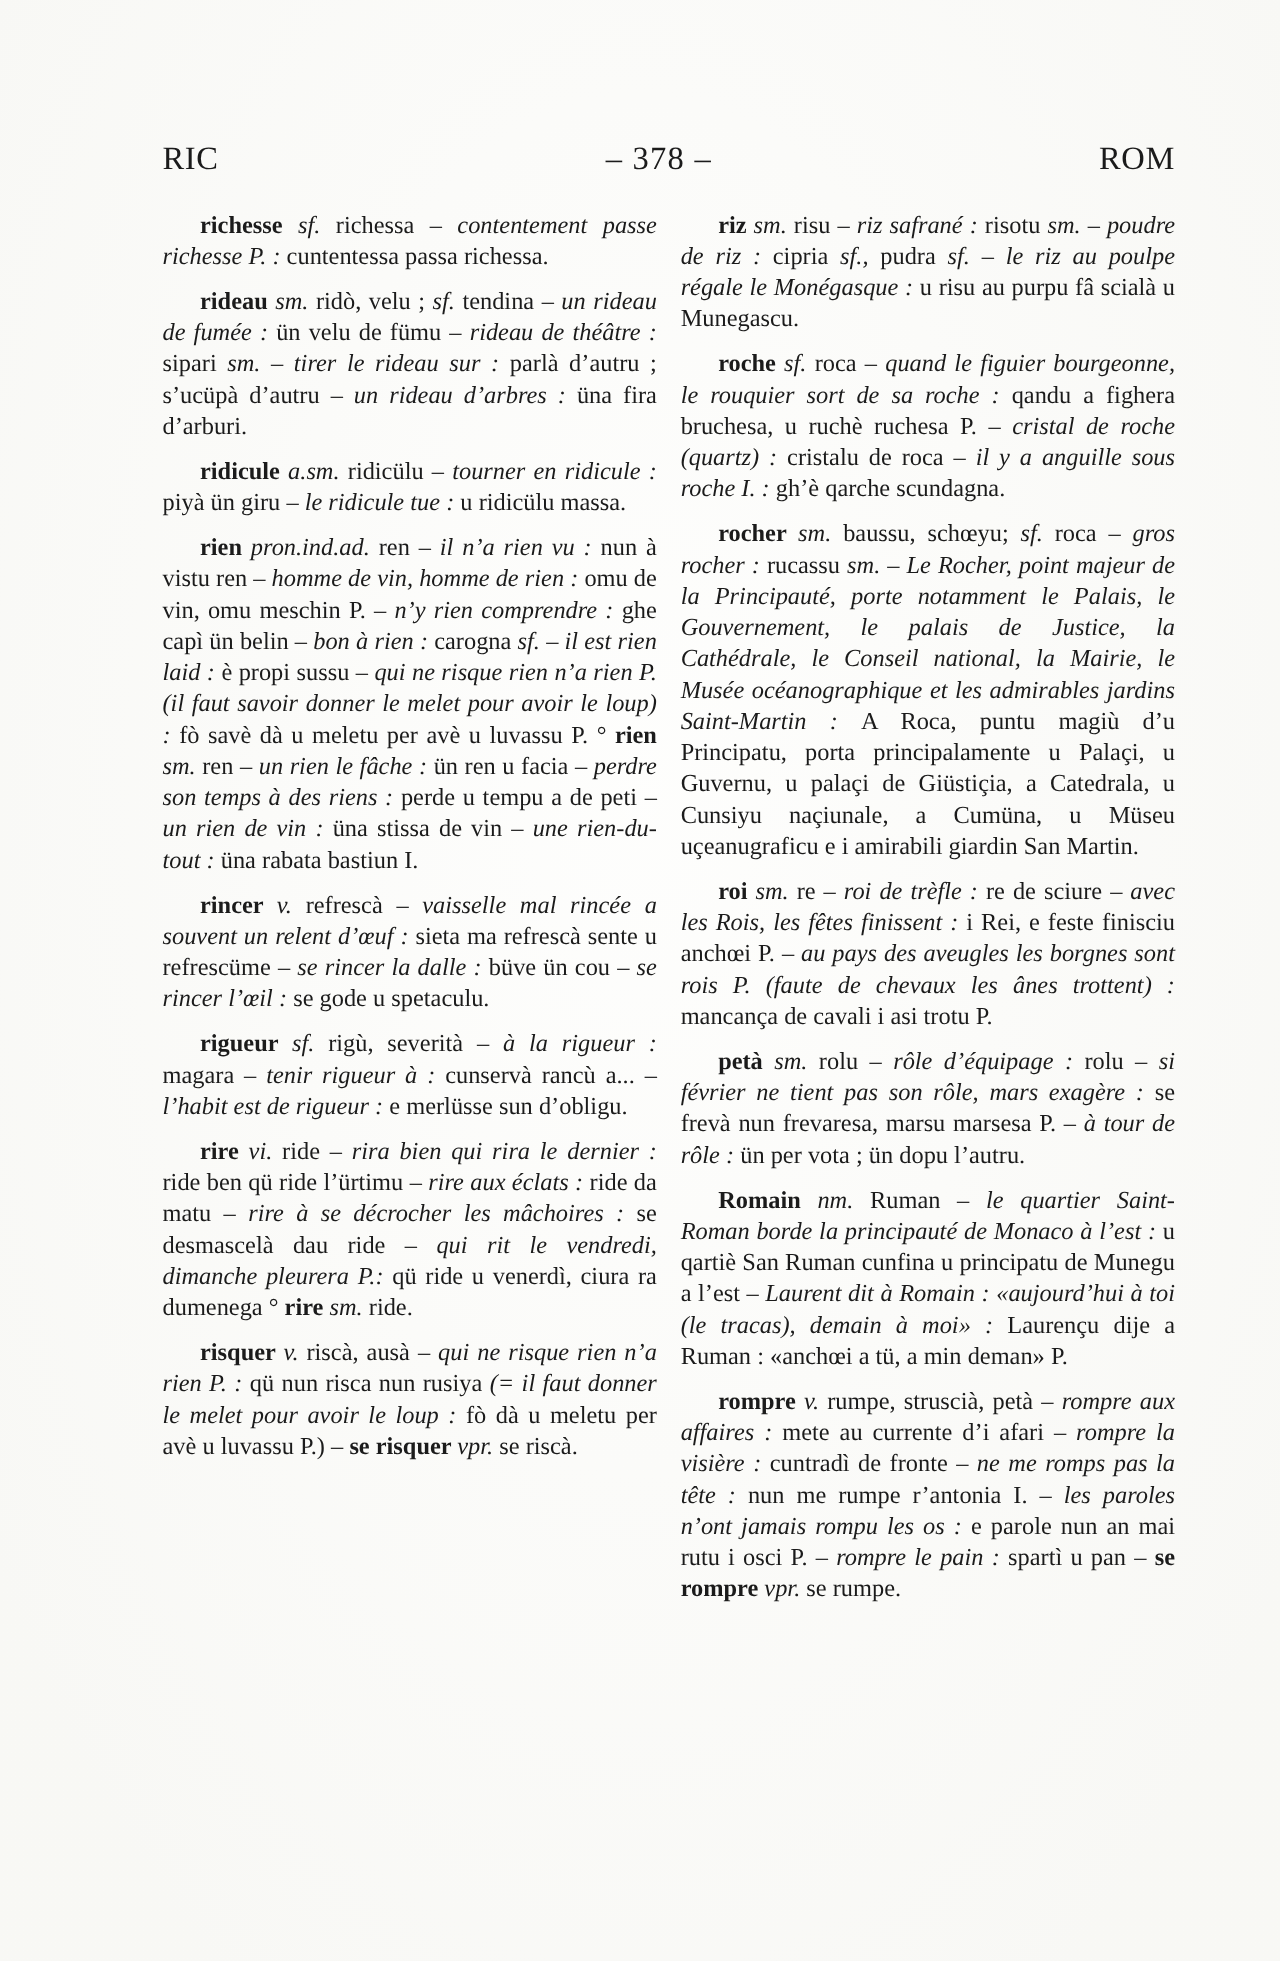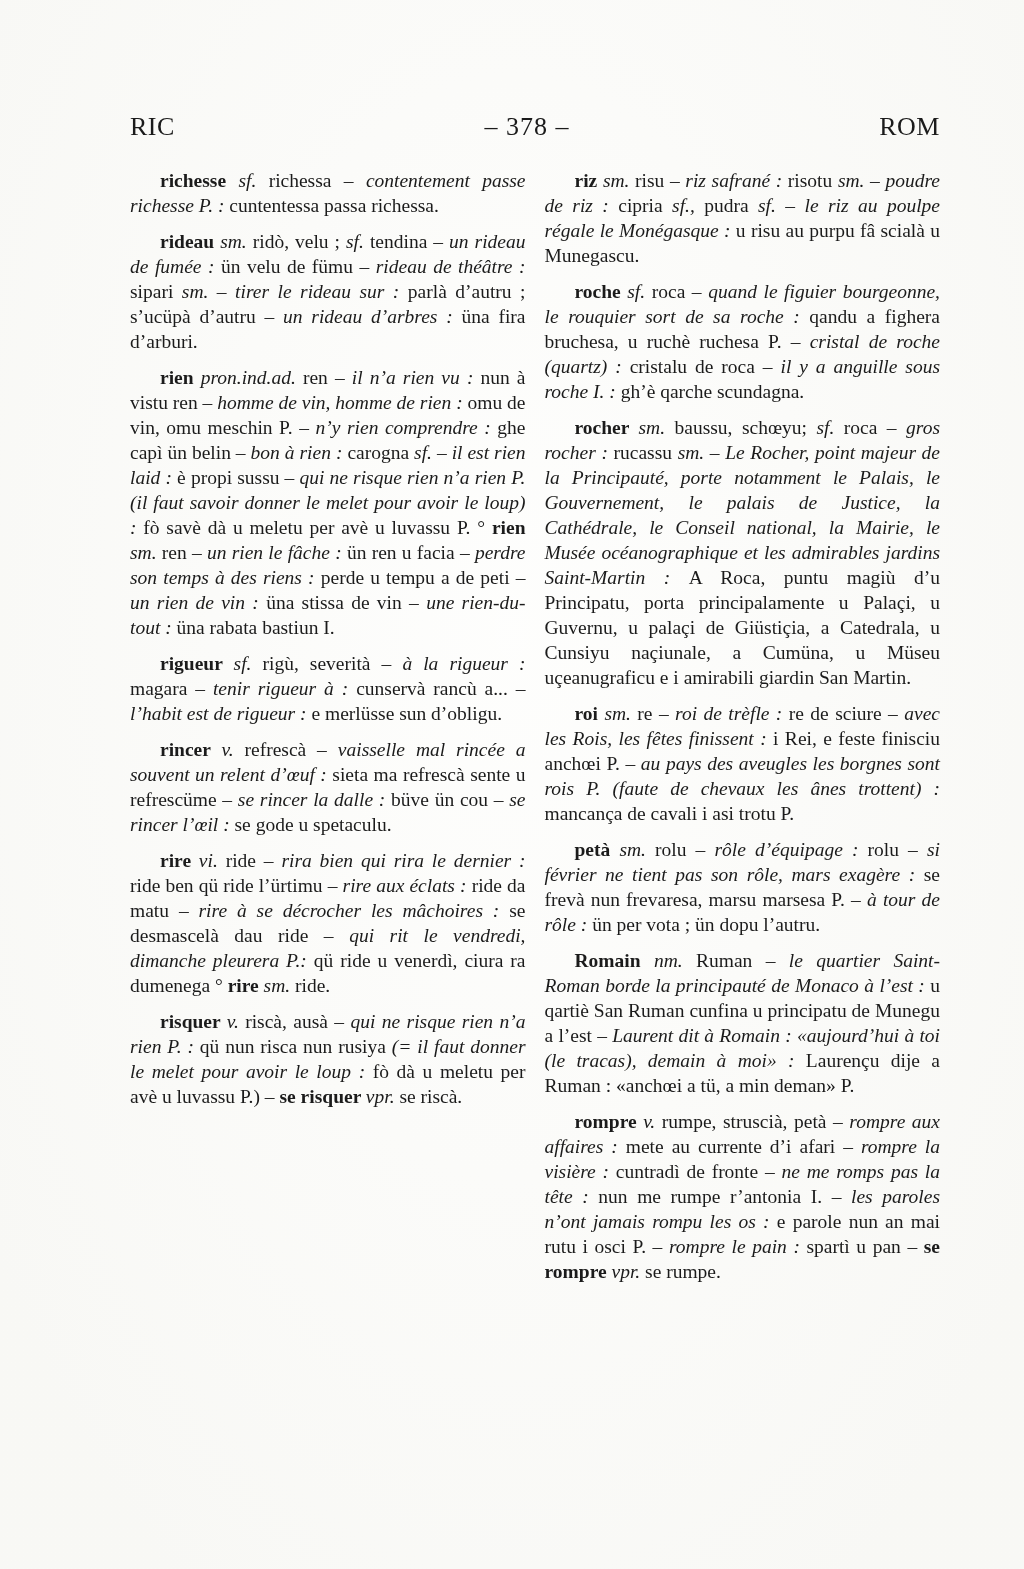--- a/index.html
+++ b/index.html
@@ -57,23 +57,24 @@
 <div class="page">
   <div class="header">
     <span class="left">RIC</span>
     <span class="center">– 378 –</span>
     <span class="right">ROM</span>
   </div>
   <div class="columns">
     <div class="col" id="col-left">
         <p class="entry"><span class="b">richesse </span><span class="i">sf. </span><span>richessa – </span><span class="i">contentement passe richesse P. : </span><span>cuntentessa passa richessa.</span></p>
         <p class="entry"><span class="b">rideau </span><span class="i">sm. </span><span>ridò, velu ; </span><span class="i">sf. </span><span>tendina – </span><span class="i">un rideau de fumée : </span><span>ün velu de fümu – </span><span class="i">rideau de théâtre : </span><span>sipari </span><span class="i">sm. </span><span>– </span><span class="i">tirer le rideau sur : </span><span>parlà d’autru ; s’ucüpà d’autru – </span><span class="i">un rideau d’arbres : </span><span>üna fira d’arburi.</span></p>
+        <p class="entry"><span class="b">ridicule </span><span class="i">a.sm. </span><span>ridicülu – </span><span class="i">tourner en ridicule : </span><span>piyà ün giru – </span><span class="i">le ridicule tue : </span><span>u ridicülu massa.</span></p>
         <p class="entry"><span class="b">rien </span><span class="i">pron.ind.ad. </span><span>ren – </span><span class="i">il n’a rien vu : </span><span>nun à vistu ren – </span><span class="i">homme de vin, homme de rien : </span><span>omu de vin, omu meschin P. – </span><span class="i">n’y rien comprendre : </span><span>ghe capì ün belin – </span><span class="i">bon à rien : </span><span>carogna </span><span class="i">sf. </span><span>– </span><span class="i">il est rien laid : </span><span>è propi sussu – </span><span class="i">qui ne risque rien n’a rien P. (il faut savoir donner le melet pour avoir le loup) : </span><span>fò savè dà u meletu per avè u luvassu P. ° </span><span class="b">rien </span><span class="i">sm. </span><span>ren – </span><span class="i">un rien le fâche : </span><span>ün ren u facia – </span><span class="i">perdre son temps à des riens : </span><span>perde u tempu a de peti – </span><span class="i">un rien de vin : </span><span>üna stissa de vin – </span><span class="i">une rien-du-tout : </span><span>üna rabata bastiun I.</span></p>
+        <p class="entry"><span class="b">rincer </span><span class="i">v. </span><span>refrescà – </span><span class="i">vaisselle mal rincée a souvent un relent d’œuf : </span><span>sieta ma refrescà sente u refrescüme – </span><span class="i">se rincer la dalle : </span><span>büve ün cou – </span><span class="i">se rincer l’œil : </span><span>se gode u spetaculu.</span></p>
         <p class="entry"><span class="b">rigueur </span><span class="i">sf. </span><span>rigù, severità – </span><span class="i">à la rigueur : </span><span>magara – </span><span class="i">tenir rigueur à : </span><span>cunservà rancù a... – </span><span class="i">l’habit est de rigueur : </span><span>e merlüsse sun d’obligu.</span></p>
-        <p class="entry"><span class="b">rincer </span><span class="i">v. </span><span>refrescà – </span><span class="i">vaisselle mal rincée a souvent un relent d’œuf : </span><span>sieta ma refrescà sente u refrescüme – </span><span class="i">se rincer la dalle : </span><span>büve ün cou – </span><span class="i">se rincer l’œil : </span><span>se gode u spetaculu.</span></p>
         <p class="entry"><span class="b">rire </span><span class="i">vi. </span><span>ride – </span><span class="i">rira bien qui rira le dernier : </span><span>ride ben qü ride l’ürtimu – </span><span class="i">rire aux éclats : </span><span>ride da matu – </span><span class="i">rire à se décrocher les mâchoires : </span><span>se desmascelà dau ride – </span><span class="i">qui rit le vendredi, dimanche pleurera P.: </span><span>qü ride u venerdì, ciura ra dumenega ° </span><span class="b">rire </span><span class="i">sm. </span><span>ride.</span></p>
         <p class="entry"><span class="b">risquer </span><span class="i">v. </span><span>riscà, ausà – </span><span class="i">qui ne risque rien n’a rien P. : </span><span>qü nun risca nun rusiya </span><span class="i">(= il faut donner le melet pour avoir le loup : </span><span>fò dà u meletu per avè u luvassu P.) – </span><span class="b">se risquer </span><span class="i">vpr. </span><span>se riscà.</span></p>
       </div>
     <div class="col" id="col-right">
         <p class="entry"><span class="b">riz </span><span class="i">sm. </span><span>risu – </span><span class="i">riz safrané : </span><span>risotu </span><span class="i">sm. </span><span>– </span><span class="i">poudre de riz : </span><span>cipria </span><span class="i">sf., </span><span>pudra </span><span class="i">sf. </span><span>– </span><span class="i">le riz au poulpe régale le Monégasque : </span><span>u risu au purpu fâ scialà u Munegascu.</span></p>
         <p class="entry"><span class="b">roche </span><span class="i">sf. </span><span>roca – </span><span class="i">quand le figuier bourgeonne, le rouquier sort de sa roche : </span><span>qandu a fighera bruchesa, u ruchè ruchesa P. – </span><span class="i">cristal de roche (quartz) : </span><span>cristalu de roca – </span><span class="i">il y a anguille sous roche I. : </span><span>gh’è qarche scundagna.</span></p>
         <p class="entry"><span class="b">rocher </span><span class="i">sm. </span><span>baussu, schœyu; </span><span class="i">sf. </span><span>roca – </span><span class="i">gros rocher : </span><span>rucassu </span><span class="i">sm. </span><span>– </span><span class="i">Le Rocher, point majeur de la Principauté, porte notamment le Palais, le Gouvernement, le palais de Justice, la Cathédrale, le Conseil national, la Mairie, le Musée océanographique et les admirables jardins Saint-Martin : </span><span>A Roca, puntu magiù d’u Principatu, porta principalamente u Palaçi, u Guvernu, u palaçi de Giüstiçia, a Catedrala, u Cunsiyu naçiunale, a Cumüna, u Müseu uçeanugraficu e i amirabili giardin San Martin.</span></p>
         <p class="entry"><span class="b">roi </span><span class="i">sm. </span><span>re – </span><span class="i">roi de trèfle : </span><span>re de sciure – </span><span class="i">avec les Rois, les fêtes finissent : </span><span>i Rei, e feste finisciu anchœi P. – </span><span class="i">au pays des aveugles les borgnes sont rois P. (faute de chevaux les ânes trottent) : </span><span>mancança de cavali i asi trotu P.</span></p>
         <p class="entry"><span class="b">petà </span><span class="i">sm. </span><span>rolu – </span><span class="i">rôle d’équipage : </span><span>rolu – </span><span class="i">si février ne tient pas son rôle, mars exagère : </span><span>se frevà nun frevaresa, marsu marsesa P. – </span><span class="i">à tour de rôle : </span><span>ün per vota ; ün dopu l’autru.</span></p>
         <p class="entry"><span class="b">Romain </span><span class="i">nm. </span><span>Ruman – </span><span class="i">le quartier Saint-Roman borde la principauté de Monaco à l’est : </span><span>u qartiè San Ruman cunfina u principatu de Munegu a l’est – </span><span class="i">Laurent dit à Romain : «aujourd’hui à toi (le tracas), demain à moi» : </span><span>Laurençu dije a Ruman : «anchœi a tü, a min deman» P.</span></p>

